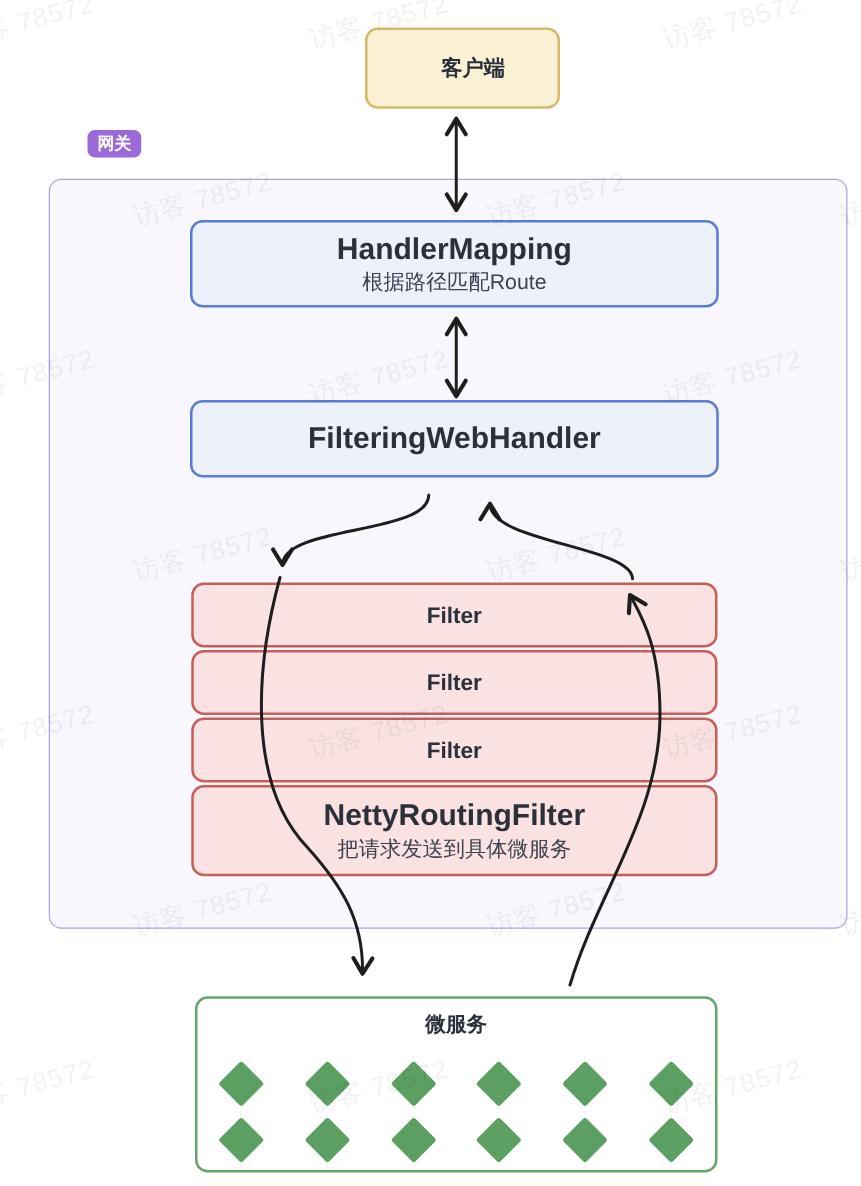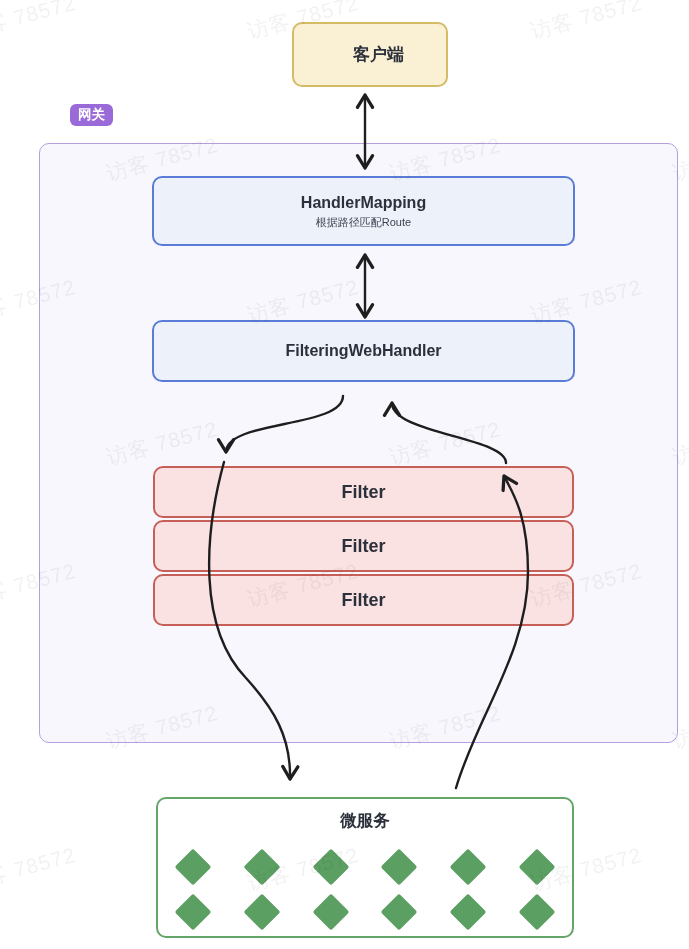--- a/index.html
+++ b/index.html
@@ -12,22 +12,22 @@
     --diamond:#5c9f63; --arrow:#1e1e1e;
     --title_text:#2b303b; --subtitle_text:#3c4250;
     --watermark_text:rgba(0,0,0,0.055);
   }
   html,body{margin:0;padding:0;}
   body{font-family:"Liberation Sans","DejaVu Sans",sans-serif;}
   .canvas{position:relative;width:689px;height:949px;background:#fff;overflow:hidden;}
 
   .node{position:absolute;display:flex;flex-direction:column;align-items:center;
         justify-content:center;border-radius:10px;box-sizing:border-box;z-index:2;}
-  .node-title{font-weight:bold;font-size:16px;color:var(--title_text);line-height:1.15;}
-  .node-subtitle{font-size:11px;color:var(--subtitle_text);margin-top:4px;line-height:1.1;}
+  .node-title{font-weight:bold;font-size:24px;color:var(--title_text);line-height:1.15;}
+  .node-subtitle{font-size:17px;color:var(--subtitle_text);margin-top:4px;line-height:1.1;}
 
   .client{left:292px;top:22px;width:156px;height:65px;background:var(--client_bg);
           border:2.5px solid var(--client_border);padding-left:17px;}
   .client .node-title{font-size:17px;}
 
   .badge{position:absolute;left:37px;top:104px;background:var(--badge_bg);color:var(--badge_text);
          font-size:13.5px;font-weight:bold;padding:4px 8px;border-radius:6px;z-index:2;line-height:1;margin-left:33px;}
 
   .container{position:absolute;left:39px;top:143px;width:639px;height:600px;box-sizing:border-box;
              background:var(--container_bg);border:1.5px solid var(--container_border);
@@ -107,20 +107,24 @@
   <div class="node red filter-box filter-1">
     <div class="node-title">Filter</div>
   </div>
   <div class="node red filter-box filter-2">
     <div class="node-title">Filter</div>
   </div>
   <div class="node red filter-box filter-3">
     <div class="node-title">Filter</div>
   </div>
 
+  <div class="node red netty">
+    <div class="node-title">NettyRoutingFilter</div>
+    <div class="node-subtitle">把请求发送到具体微服务</div>
+  </div>
 
   <div class="node micro">
     <div class="node-title">微服务</div>
     <div id="diamond-grid">
         <div class="diamond-row r1">
           <div class="diamond"></div>
           <div class="diamond"></div>
           <div class="diamond"></div>
           <div class="diamond"></div>
           <div class="diamond"></div>

